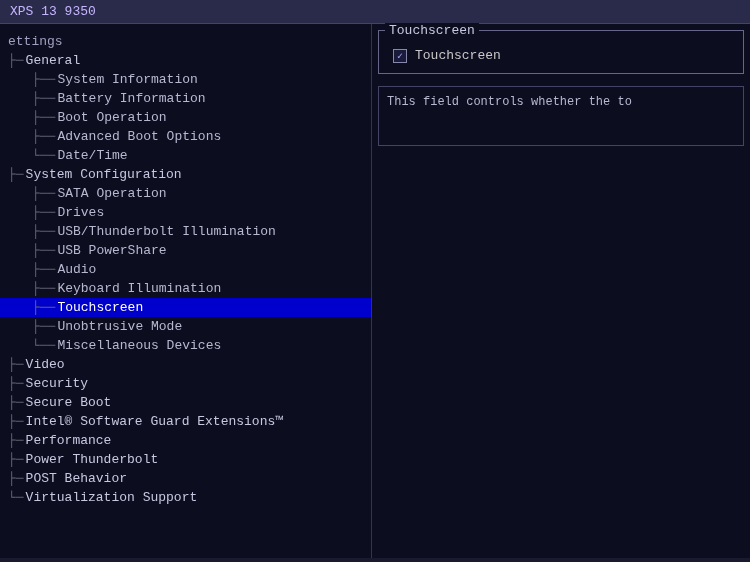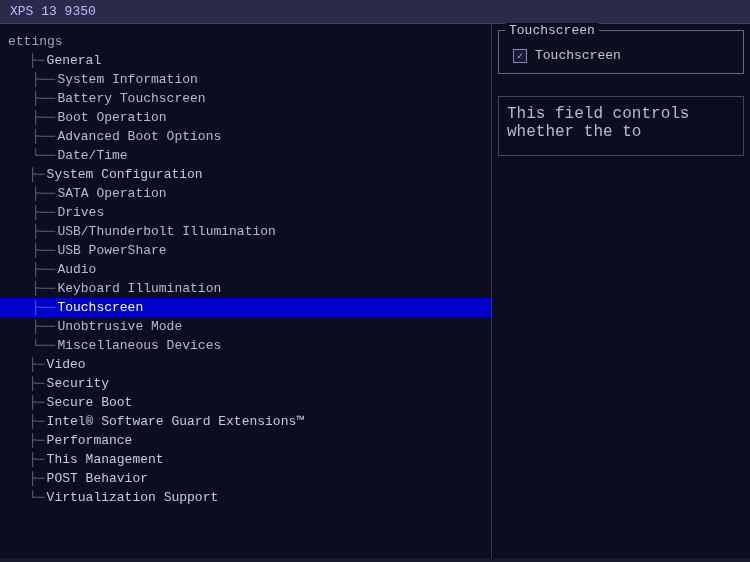--- a/index.html
+++ b/index.html
@@ -26,21 +26,21 @@
       border-bottom: 1px solid #444466;
     }
 
     .main-container {
       display: flex;
       height: calc(562px - 28px);
       background-color: #0a0a1a;
     }
 
     .left-panel {
-      width: 492px;
+      width: 372px;
       border-right: 1px solid #333355;
       padding: 8px 0;
       overflow-y: auto;
       background-color: #0d0d20;
     }
 
     .right-panel {
       flex: 1;
       padding: 0;
       background-color: #0d0d20;
@@ -54,21 +54,20 @@
 
     .category-item {
       padding: 2px 8px 2px 14px;
       color: #c0c0d8;
       cursor: default;
     }
 
     .category-item.top-level {
       padding-left: 8px;
       color: #c8c8e0;
-      margin-left: 21px;
     }
 
     .sub-item {
       padding: 2px 8px 2px 32px;
       color: #b8b8d0;
       cursor: pointer;
     }
 
     .sub-item.selected {
       background-color: #0000cc;
@@ -111,25 +110,25 @@
       display: inline-flex;
       align-items: center;
       justify-content: center;
       margin-right: 8px;
       font-size: 10px;
       color: #a0a0ff;
     }
 
     .description-box {
       border: 1px solid #444466;
-      margin: 22px 6px;
+      margin: 12px 6px;
       padding: 8px;
       min-height: 60px;
       color: #b8b8d0;
-      font-size: 16px;
+      font-size: 12px;
     }
 
     .indent-connector {
       color: #666677;
     }
   </style>
 </head>
 <body>
 
 <div class="title-bar">
@@ -137,40 +136,40 @@
 </div>
 
 <div class="main-container">
   <div class="left-panel">
     <div class="settings-label">
       <span>ettings</span>
     </div>
     <div id="tree-container">
         <div class="category-item top-level"><span class="tree-prefix indent-connector">├─</span><span>General</span></div>
         <div class="sub-item"><span class="tree-prefix indent-connector">├──</span><span>System Information</span></div>
-        <div class="sub-item"><span class="tree-prefix indent-connector">├──</span><span>Battery Touchscreen</span></div>
+        <div class="sub-item"><span class="tree-prefix indent-connector">├──</span><span>Battery Information</span></div>
         <div class="sub-item"><span class="tree-prefix indent-connector">├──</span><span>Boot Operation</span></div>
         <div class="sub-item"><span class="tree-prefix indent-connector">├──</span><span>Advanced Boot Options</span></div>
         <div class="sub-item"><span class="tree-prefix indent-connector">└──</span><span>Date/Time</span></div>
         <div class="category-item top-level"><span class="tree-prefix indent-connector">├─</span><span>System Configuration</span></div>
         <div class="sub-item"><span class="tree-prefix indent-connector">├──</span><span>SATA Operation</span></div>
         <div class="sub-item"><span class="tree-prefix indent-connector">├──</span><span>Drives</span></div>
         <div class="sub-item"><span class="tree-prefix indent-connector">├──</span><span>USB/Thunderbolt Illumination</span></div>
         <div class="sub-item"><span class="tree-prefix indent-connector">├──</span><span>USB PowerShare</span></div>
         <div class="sub-item"><span class="tree-prefix indent-connector">├──</span><span>Audio</span></div>
         <div class="sub-item"><span class="tree-prefix indent-connector">├──</span><span>Keyboard Illumination</span></div>
         <div class="sub-item selected"><span class="tree-prefix indent-connector">├──</span><span>Touchscreen</span></div>
         <div class="sub-item"><span class="tree-prefix indent-connector">├──</span><span>Unobtrusive Mode</span></div>
         <div class="sub-item"><span class="tree-prefix indent-connector">└──</span><span>Miscellaneous Devices</span></div>
         <div class="category-item top-level"><span class="tree-prefix indent-connector">├─</span><span>Video</span></div>
         <div class="category-item top-level"><span class="tree-prefix indent-connector">├─</span><span>Security</span></div>
         <div class="category-item top-level"><span class="tree-prefix indent-connector">├─</span><span>Secure Boot</span></div>
         <div class="category-item top-level"><span class="tree-prefix indent-connector">├─</span><span>Intel® Software Guard Extensions™</span></div>
         <div class="category-item top-level"><span class="tree-prefix indent-connector">├─</span><span>Performance</span></div>
-        <div class="category-item top-level"><span class="tree-prefix indent-connector">├─</span><span>This Management</span></div>
+        <div class="category-item top-level"><span class="tree-prefix indent-connector">├─</span><span>Power Thunderbolt</span></div>
         <div class="category-item top-level"><span class="tree-prefix indent-connector">├─</span><span>POST Behavior</span></div>
         <div class="category-item top-level"><span class="tree-prefix indent-connector">└─</span><span>Virtualization Support</span></div>
       </div>
   </div>
 
   <div class="right-panel">
     <div class="right-panel-box">
       <div class="right-panel-title">Touchscreen</div>
       <div class="checkbox-row">
         <div class="checkbox-box">

